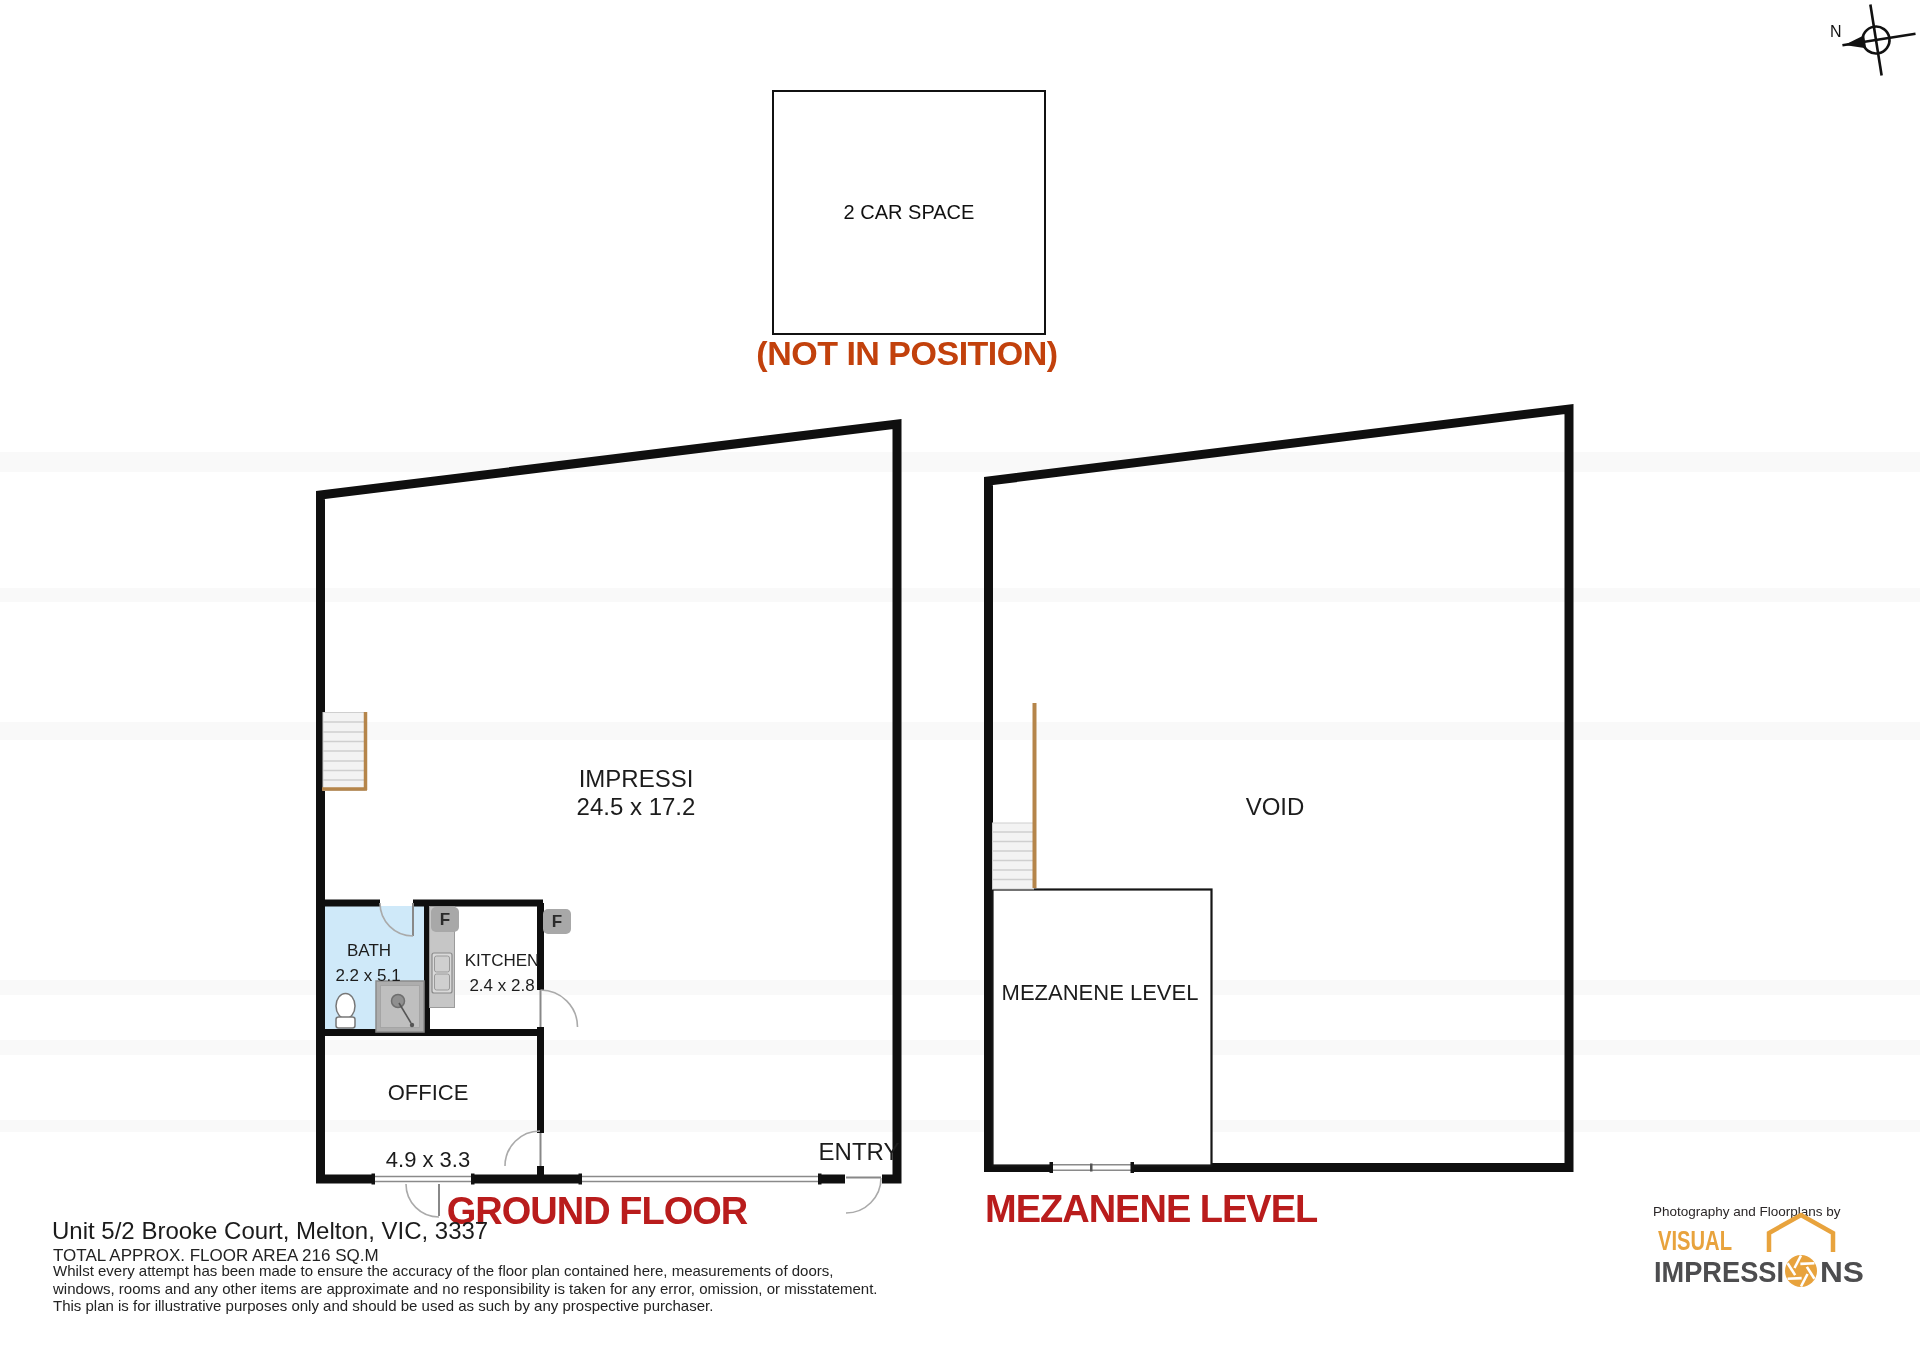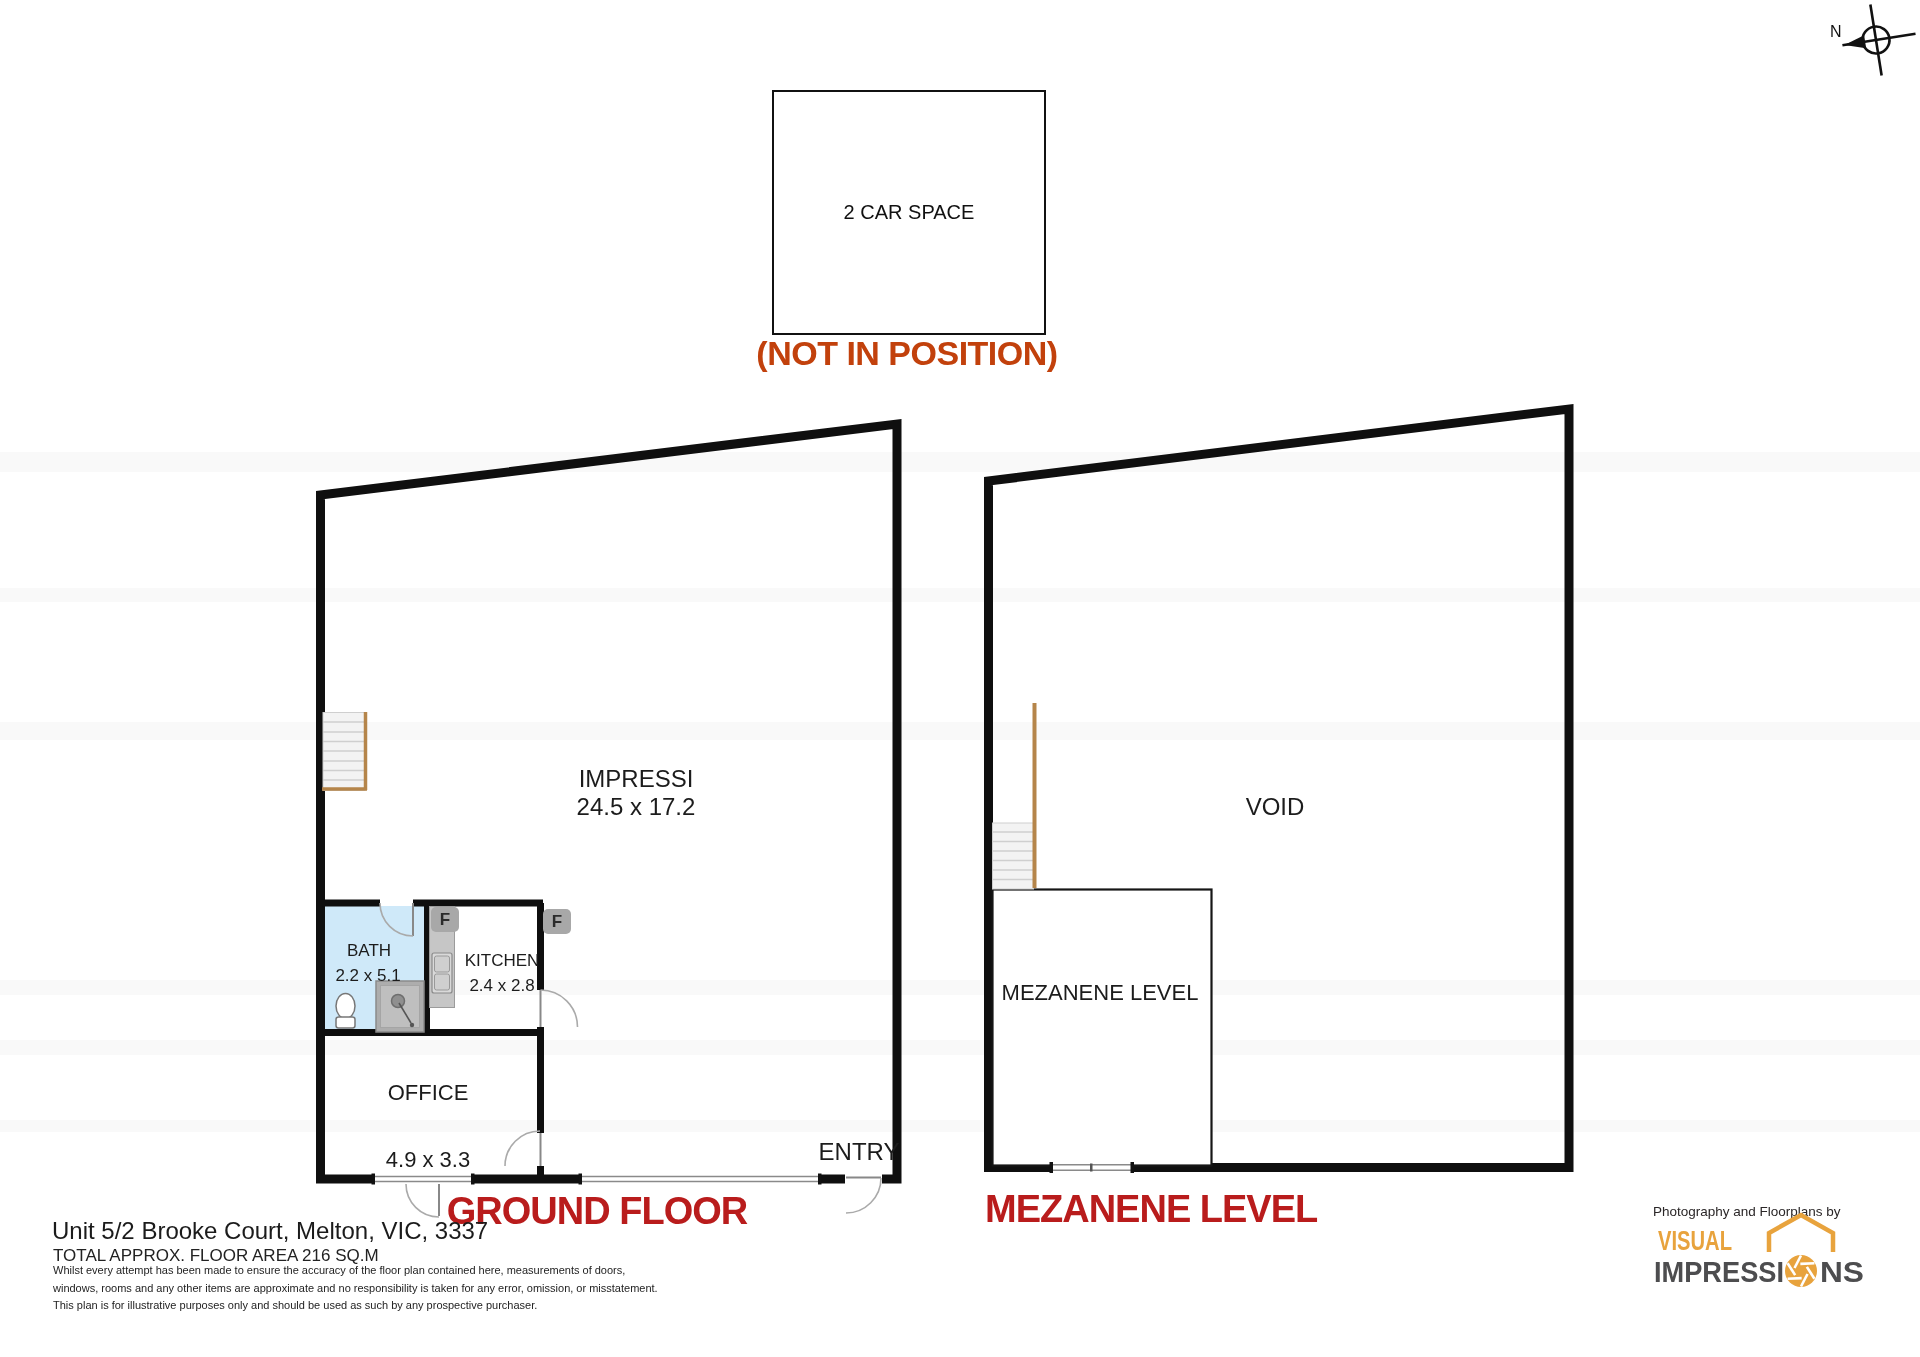--- a/index.html
+++ b/index.html
@@ -13,21 +13,21 @@
   .fs17{font-size:17px;} .fs22{font-size:22px;} .fs24{font-size:24px;}
   .box-label{font-size:20px;color:#111;}
   .plan-title{font-size:38px;font-weight:bold;color:#b91c1c;letter-spacing:-1px;white-space:nowrap;}
   .not-in-pos{font-size:34px;font-weight:bold;color:#c2410c;letter-spacing:-0.5px;}
   .carspace-box{position:absolute;left:772px;top:90px;width:270px;height:241px;border:2px solid #111;
                 display:flex;align-items:center;justify-content:center;}
   .f-badge{position:absolute;width:28px;height:25px;background:#a8a8a8;border-radius:5px;
            color:#2b2b2b;font-weight:bold;font-size:17px;display:flex;align-items:center;justify-content:center;}
   .addr{font-size:24px;color:#1b1b1b;}
   .total{font-size:17px;color:#222;}
-  .disc{font-size:11px;line-height:17.5px;color:#232323;}
+  .disc{font-size:15px;line-height:17.5px;color:#232323;}
 </style>
 </head>
 <body>
 
 <div class="canvas">
 
   <div class="band" style="top:452px;height:20px;"></div>
   <div class="band" style="top:588px;height:14px;"></div>
   <div class="band" style="top:722px;height:18px;"></div>
   <div class="band" style="top:980px;height:15px;"></div>

